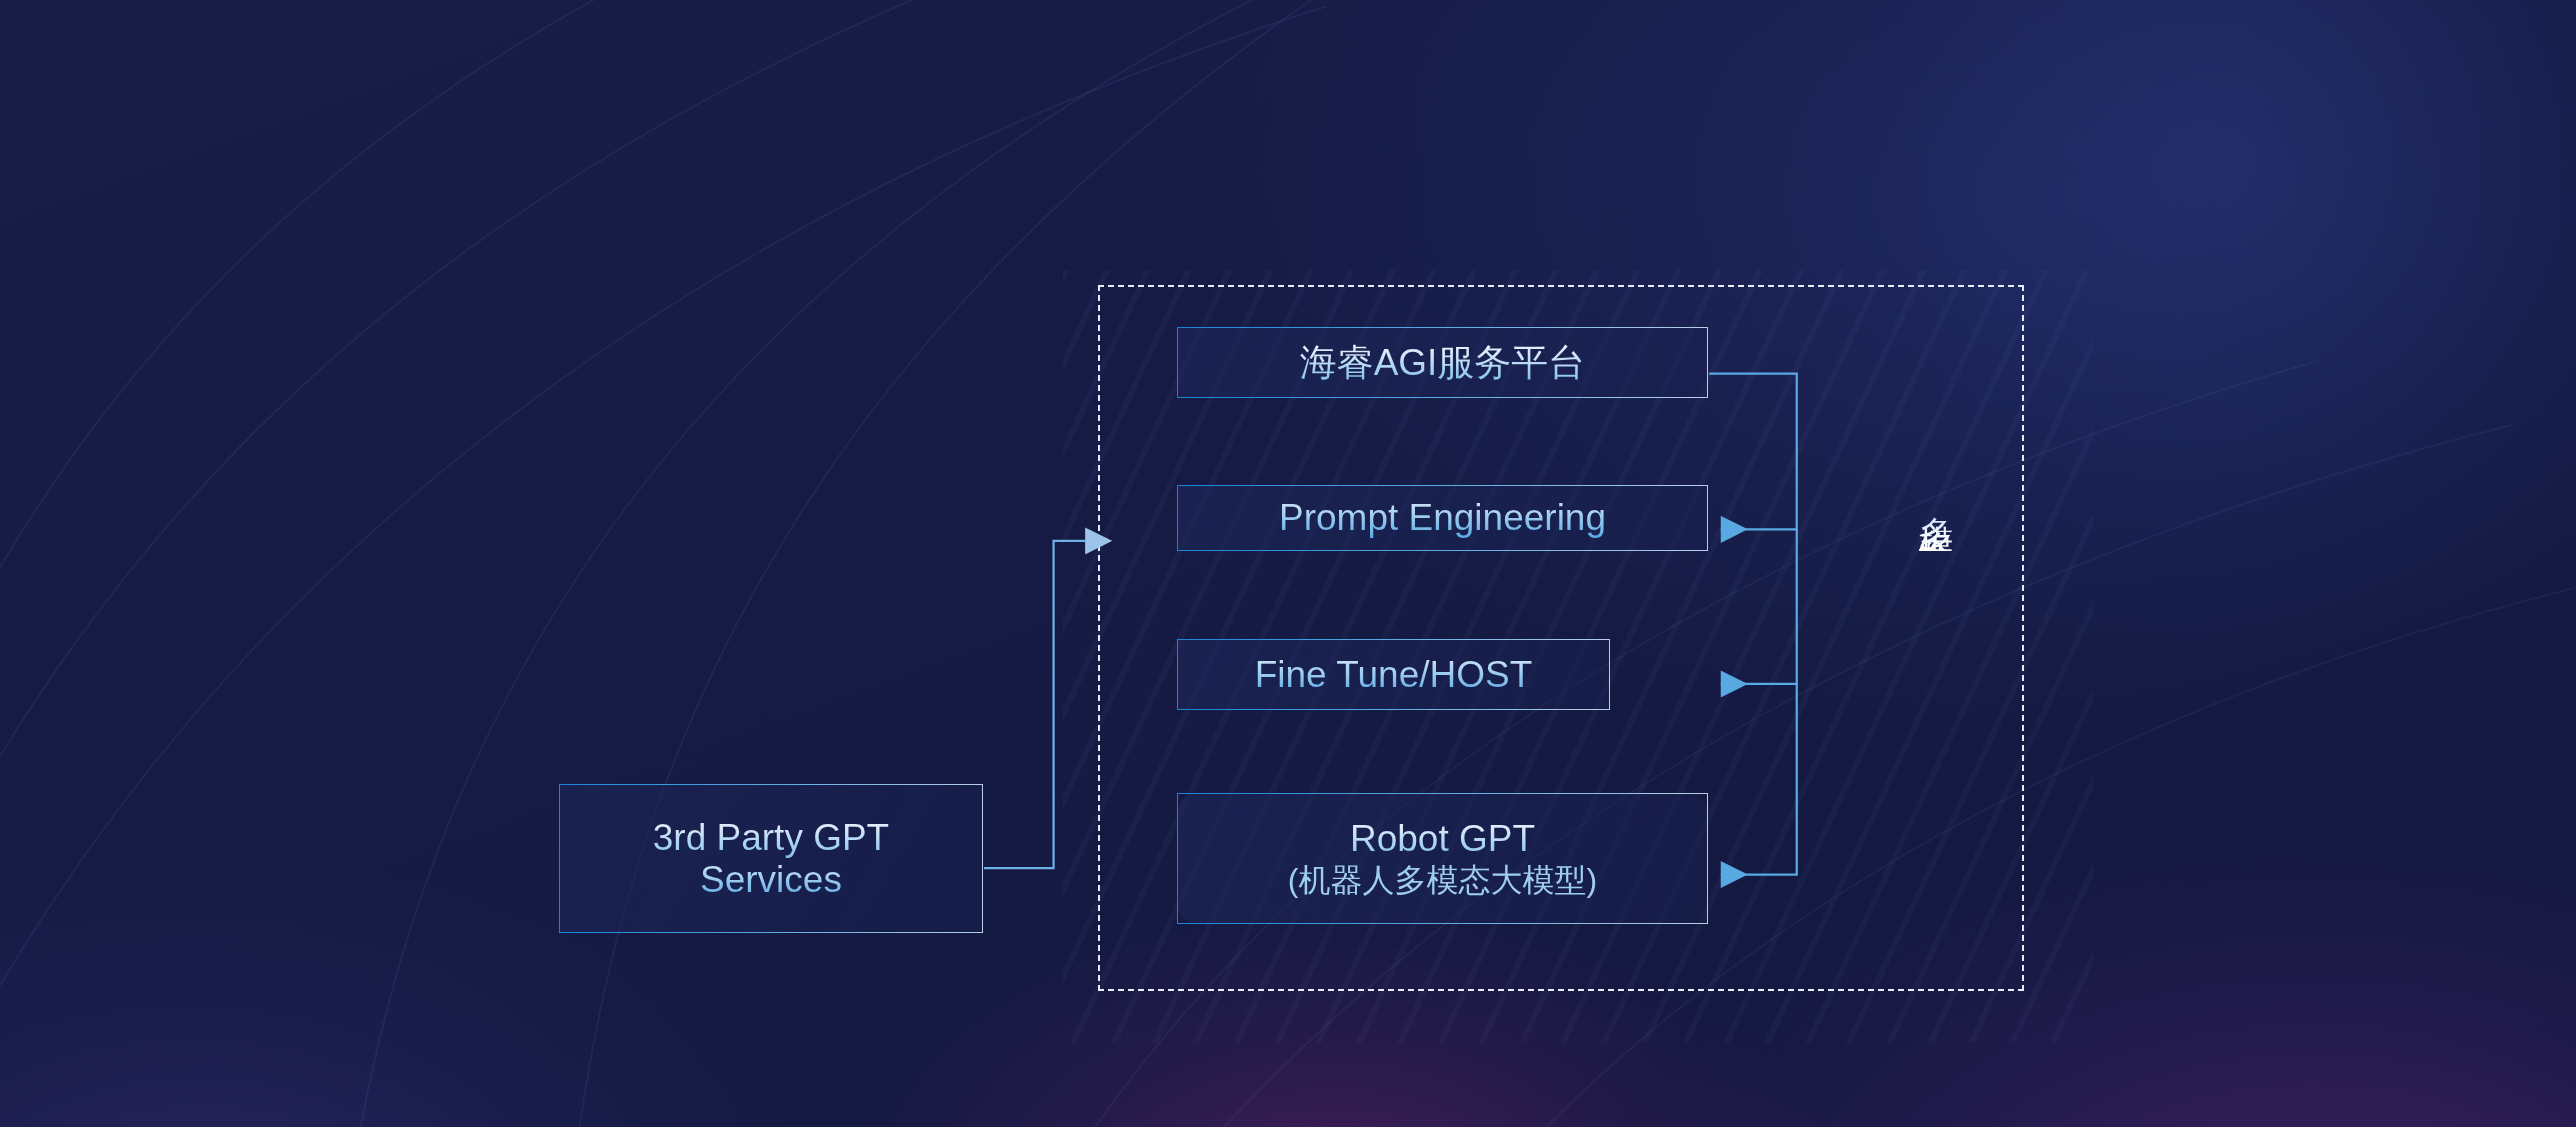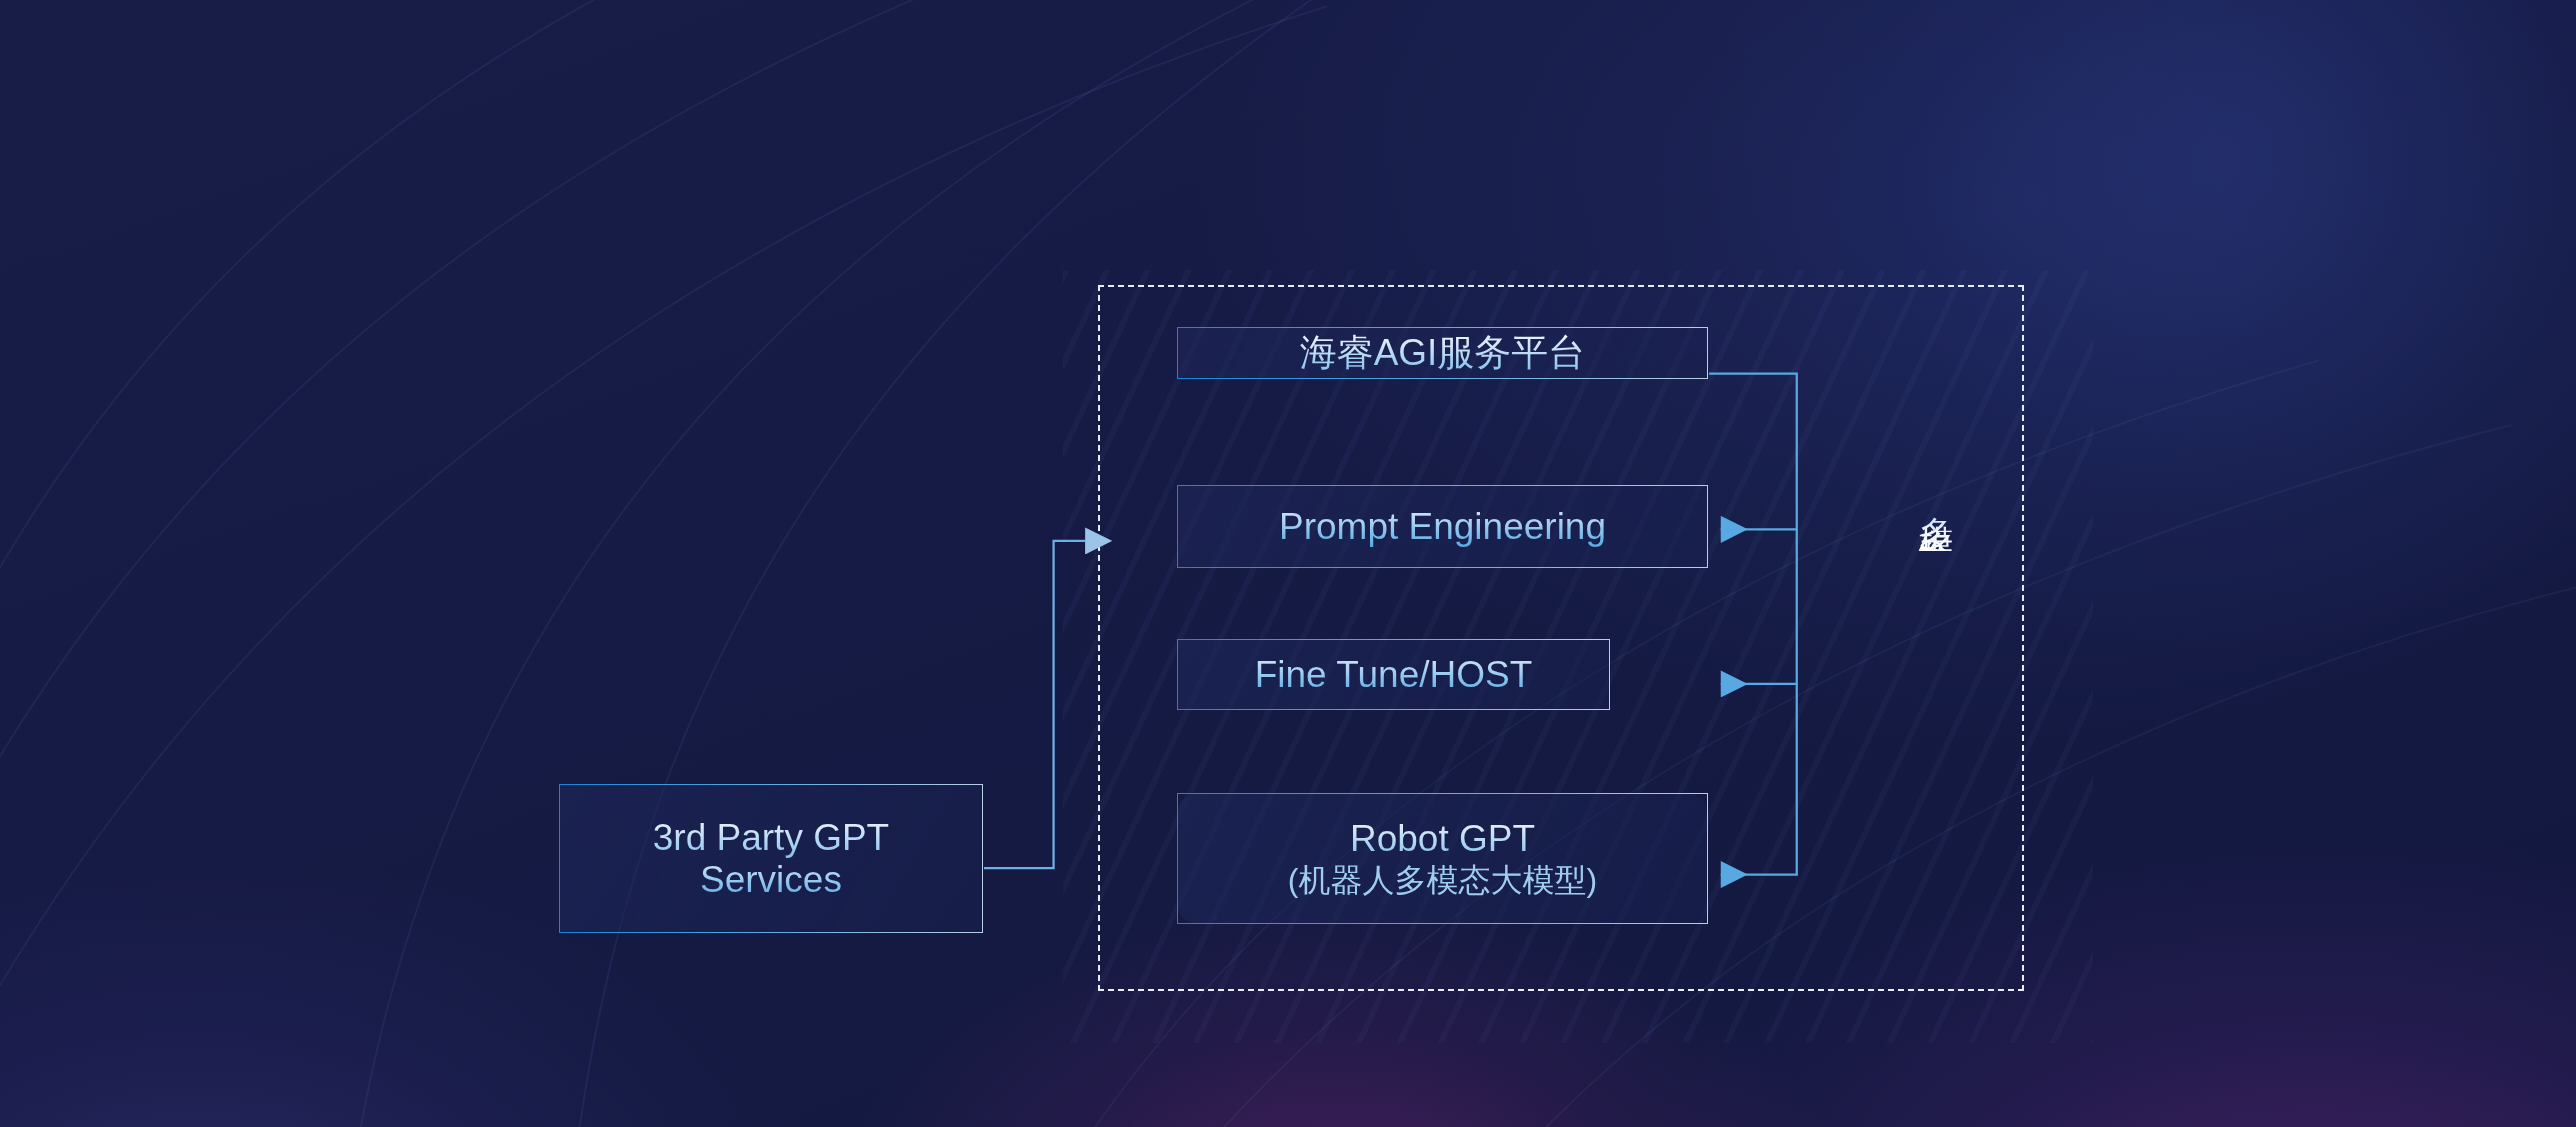--- a/index.html
+++ b/index.html
@@ -66,22 +66,22 @@
   .grad-lightblue {
     background:linear-gradient(180deg,#eef5fd 0%,#cfe4f8 34%,#7fc0ec 100%);
     -webkit-background-clip:text; background-clip:text; color:transparent;
   }
   .grad-blue {
     background:linear-gradient(180deg,#dceaf8 0%,#9fcdf0 46%,#55a8e4 100%);
     -webkit-background-clip:text; background-clip:text; color:transparent;
   }
   .grad-plain { color:#9ecdf0; }
 
-  #node-agi       { left:1177px; top:327px;  width:531px; height:52px; }
-  #node-prompt    { left:1177px; top:485px;  width:531px; height:83px; }
+  #node-agi       { left:1177px; top:327px;  width:531px; height:71px; }
+  #node-prompt    { left:1177px; top:485px;  width:531px; height:66px; }
   #node-finetune  { left:1177px; top:639px;  width:433px; height:71px; }
   #node-robot     { left:1177px; top:793px; width:531px; height:131px;border-radius:21px; }
   #node-3rd       { left:559px;  top:784px; width:424px; height:149px;text-align:center; }
 
   
   #vlabel {
     position:absolute; left:1911px; top:488px;
     width:43px;
     writing-mode:vertical-rl; text-orientation:upright;
     font-size:35px; letter-spacing:9px; line-height:1;

